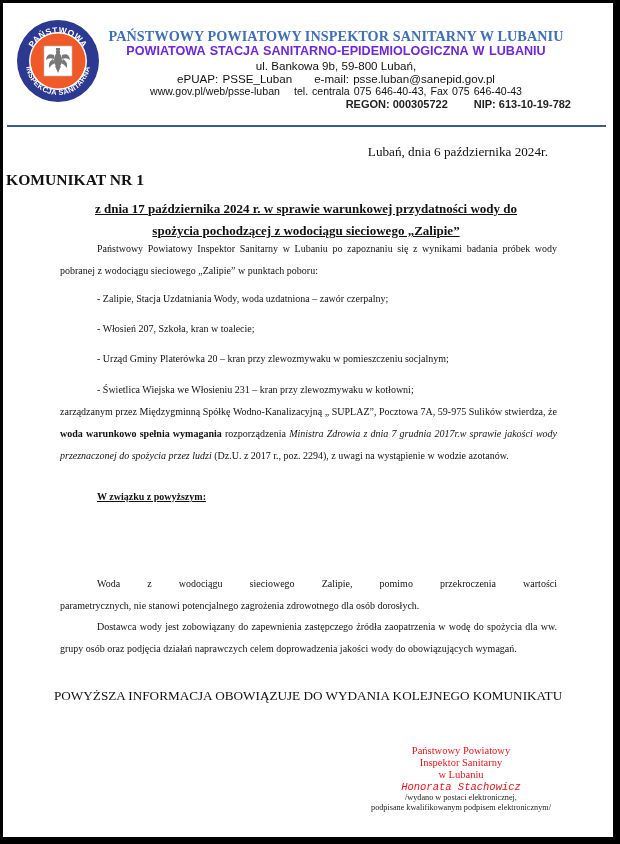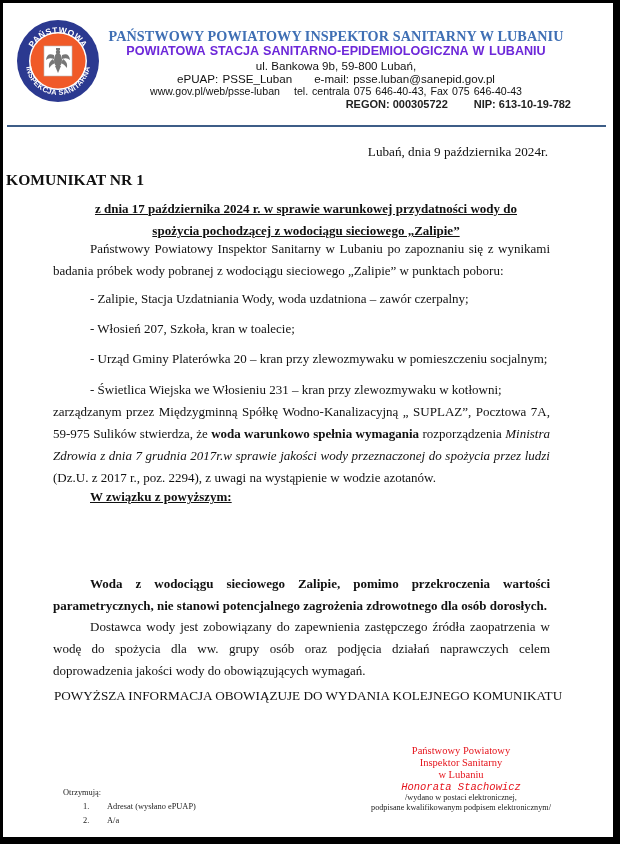--- a/index.html
+++ b/index.html
@@ -21,32 +21,32 @@
     .hdr .t4 { font-family: "Liberation Sans", sans-serif; color: #111; font-size: 11.6px; line-height: 13px; word-spacing: 1px; }
     .hdr .t5 { font-family: "Liberation Sans", sans-serif; color: #111; font-size: 10.6px; line-height: 13px; word-spacing: 1px; }
     .hdr .t6 { font-family: "Liberation Sans", sans-serif; font-weight: bold; color: #222; font-size: 11px; line-height: 12px; text-align: right; }
     .hdr .gap { display: inline-block; width: 22px; }
     .hdr-rule { position: absolute; left: 1px; right: 0; top: 119px; height: 2px; background: #3d5d87; }
 
     
     .date { position: absolute; right: 58px; top: 138px; font-size: 13.2px; }
     .title { position: absolute; left: 0; right: 0; top: 165px; text-align: left; font-weight: bold; font-size: 15.6px; }
     .subtitle { position: absolute; left: 0; right: 0; top: 192px; text-align: center; font-weight: bold; font-size: 13px; line-height: 22px; text-decoration: underline; }
-    .body { position: absolute; left: 47px; width: 497px; font-size: 13px; line-height: 22px; text-align: justify; }
+    .body { position: absolute; left: 54px; width: 497px; font-size: 10px; line-height: 22px; text-align: justify; }
     .indent { text-indent: 37px; }
     .li { padding-left: 37px; }
     .p1 { top: 232px; }
     .l1 { top: 282px; }
     .l2 { top: 312px; }
     .l3 { top: 342px; }
     .l4 { top: 373px; }
     .p2 { top: 395px; }
     .p3 { top: 480px; }
     .p4 { top: 499px; font-weight: bold; }
-    .p5 { top: 567px; font-weight: bold; }
+    .p5 { top: 567px; font-weight: normal; }
     .p5 .line1 { text-align-last: justify; }
     .p6 { top: 610px; }
     .p7 { top: 679px; font-size: 13.2px; text-align: left; left: 48px; width: 510px; }
     .u { text-decoration: underline; font-weight: bold; }
 
     
     .sig { position: absolute; left: 330px; top: 711px; width: 250px; text-align: center; font-size: 10.5px; line-height: 12px; color: #e5141c; margin-top: 28px; }
     .sig .note { color: #222; font-size: 8.2px; line-height: 10px; }
     .sig .name { font-style: italic; font-family: Liberation Mono, monospace; }
 
@@ -98,21 +98,21 @@
       </div>
       <div class="t5">
         <span>www.gov.pl/web/psse-luban</span><span class="gap" style="width:14px"></span><span>tel. centrala 075 646-40-43,  Fax 075 646-40-43</span>
       </div>
       <div class="t6">
         <span>REGON: 000305722</span><span class="gap" style="width:26px"></span><span>NIP: 613-10-19-782</span>
       </div>
     </div>
     <div class="hdr-rule"></div>
 
-    <div class="date">Lubań, dnia 9 października 2024r.</div>
+    <div class="date">Lubań, dnia 6 października 2024r.</div>
     <div class="title">KOMUNIKAT NR 1</div>
     <div class="subtitle">
       <div>z dnia 17 października 2024 r. w sprawie warunkowej przydatności wody do</div>
       <div>spożycia pochodzącej z wodociągu sieciowego „Zalipie”</div>
     </div>
 
     <div class="body indent p1">Państwowy Powiatowy Inspektor Sanitarny w Lubaniu po zapoznaniu się z wynikami badania próbek wody pobranej z wodociągu sieciowego „Zalipie” w punktach poboru:</div>
     <div class="body li l1">- Zalipie, Stacja Uzdatniania Wody, woda uzdatniona – zawór czerpalny;</div>
     <div class="body li l2">- Włosień 207, Szkoła, kran w toalecie;</div>
     <div class="body li l3">- Urząd Gminy Platerówka 20 – kran przy zlewozmywaku w pomieszczeniu socjalnym;</div>
@@ -134,22 +134,15 @@
 
     <div class="sig">
       <div>Państwowy Powiatowy</div>
       <div>Inspektor Sanitarny</div>
       <div>w Lubaniu</div>
       <div class="name">Honorata Stachowicz</div>
       <div class="note">/wydano w postaci elektronicznej,</div>
       <div class="note">podpisane kwalifikowanym podpisem elektronicznym/</div>
     </div>
 
-    <div class="recv">
-      <div>Otrzymują:</div>
-      <ol>
-        <li><span class="n">1.</span><span>Adresat  (wysłano ePUAP)</span></li>
-        <li><span class="n">2.</span><span>A/a</span></li>
-      </ol>
-    </div>
 
   </div>
 </div>
 
 </body></html>

